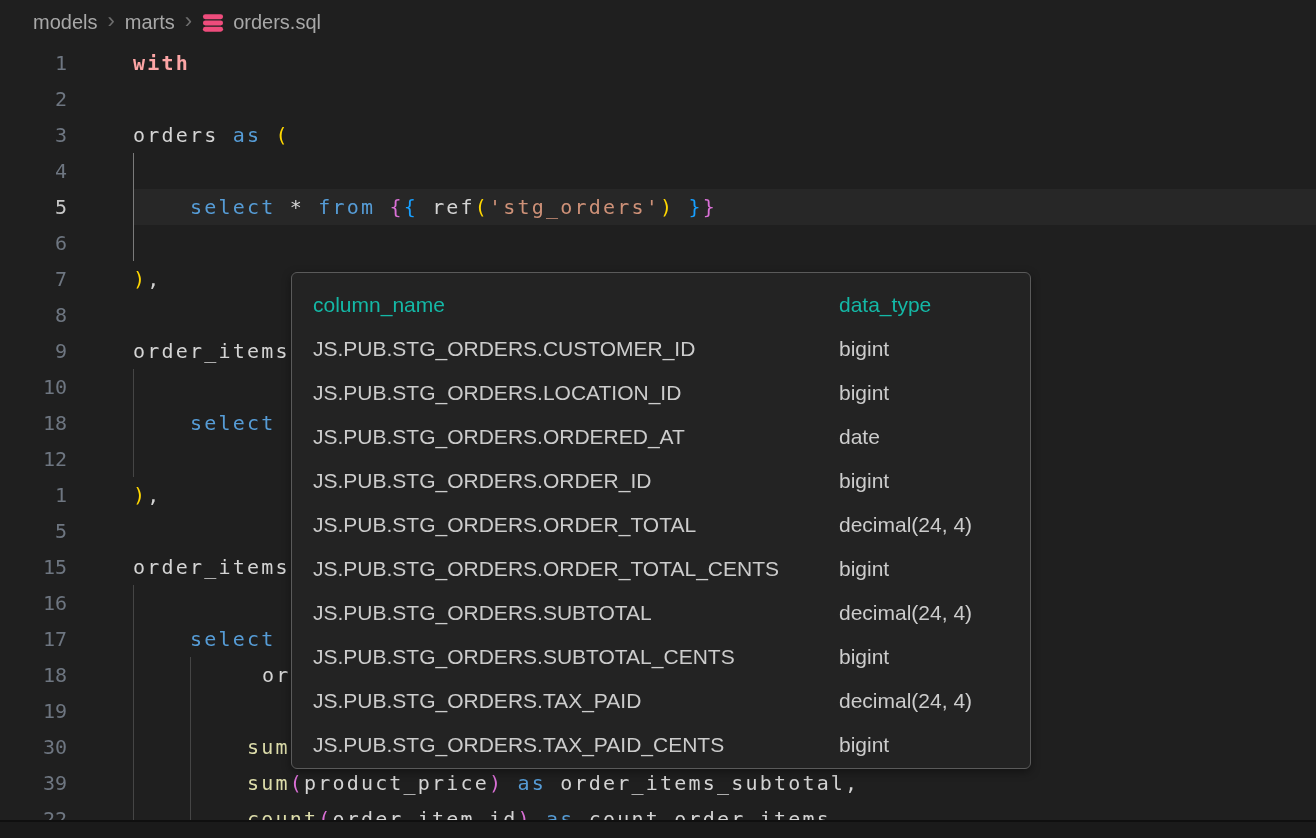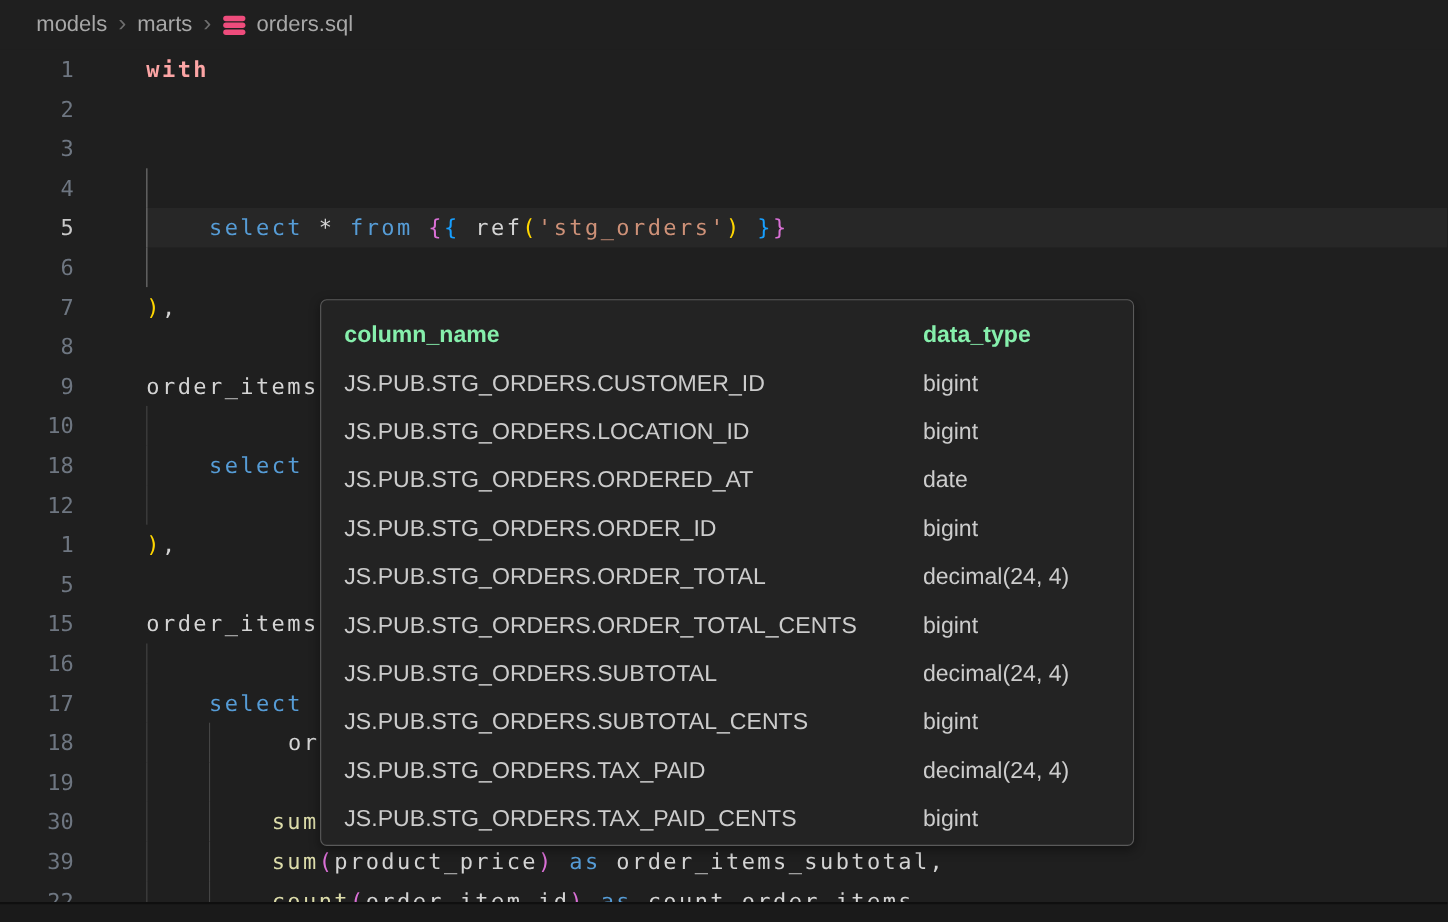--- a/index.html
+++ b/index.html
@@ -92,21 +92,21 @@
     position:relative;
     height:44px;
     line-height:44px;
     padding-left:21px;
     white-space:nowrap;
   }
   .popup-row .cell-type {
     position:absolute;
     left:547px; top:0;
   }
-  .popup-row.header { font-weight:bold; color:#86efac; }
+  .popup-row.header { font-weight:normal; color:#14b8a6; }
 
   
   .bottom-bar {
     position:absolute;
     left:0; right:0; bottom:0;
     height:18px;
     background:#1a1a1a;
     border-top:2px solid #0f0f0f;
     z-index:20;
   }
@@ -134,20 +134,21 @@
       <div class="line-row">
         <div class="gutter-num">1</div>
         <div class="code-text"><span style="color: #fca5a5; font-weight: bold;">with</span></div>
       </div>
       <div class="line-row">
         <div class="gutter-num">2</div>
         <div class="code-text"></div>
       </div>
       <div class="line-row">
         <div class="gutter-num">3</div>
+        <div class="code-text"><span style="color: rgb(212, 212, 212);">orders </span><span style="color: rgb(86, 156, 214);">as</span><span style="color: rgb(212, 212, 212);"> </span><span style="color: rgb(255, 215, 0);">(</span></div>
       </div>
       <div class="line-row">
         <div class="guide active" style="left: 133px;"></div>
         <div class="gutter-num">4</div>
         <div class="code-text"></div>
       </div>
       <div class="line-row active">
         <div class="line-highlight"></div>
         <div class="guide active" style="left: 133px;"></div>
         <div class="gutter-num">5</div>

